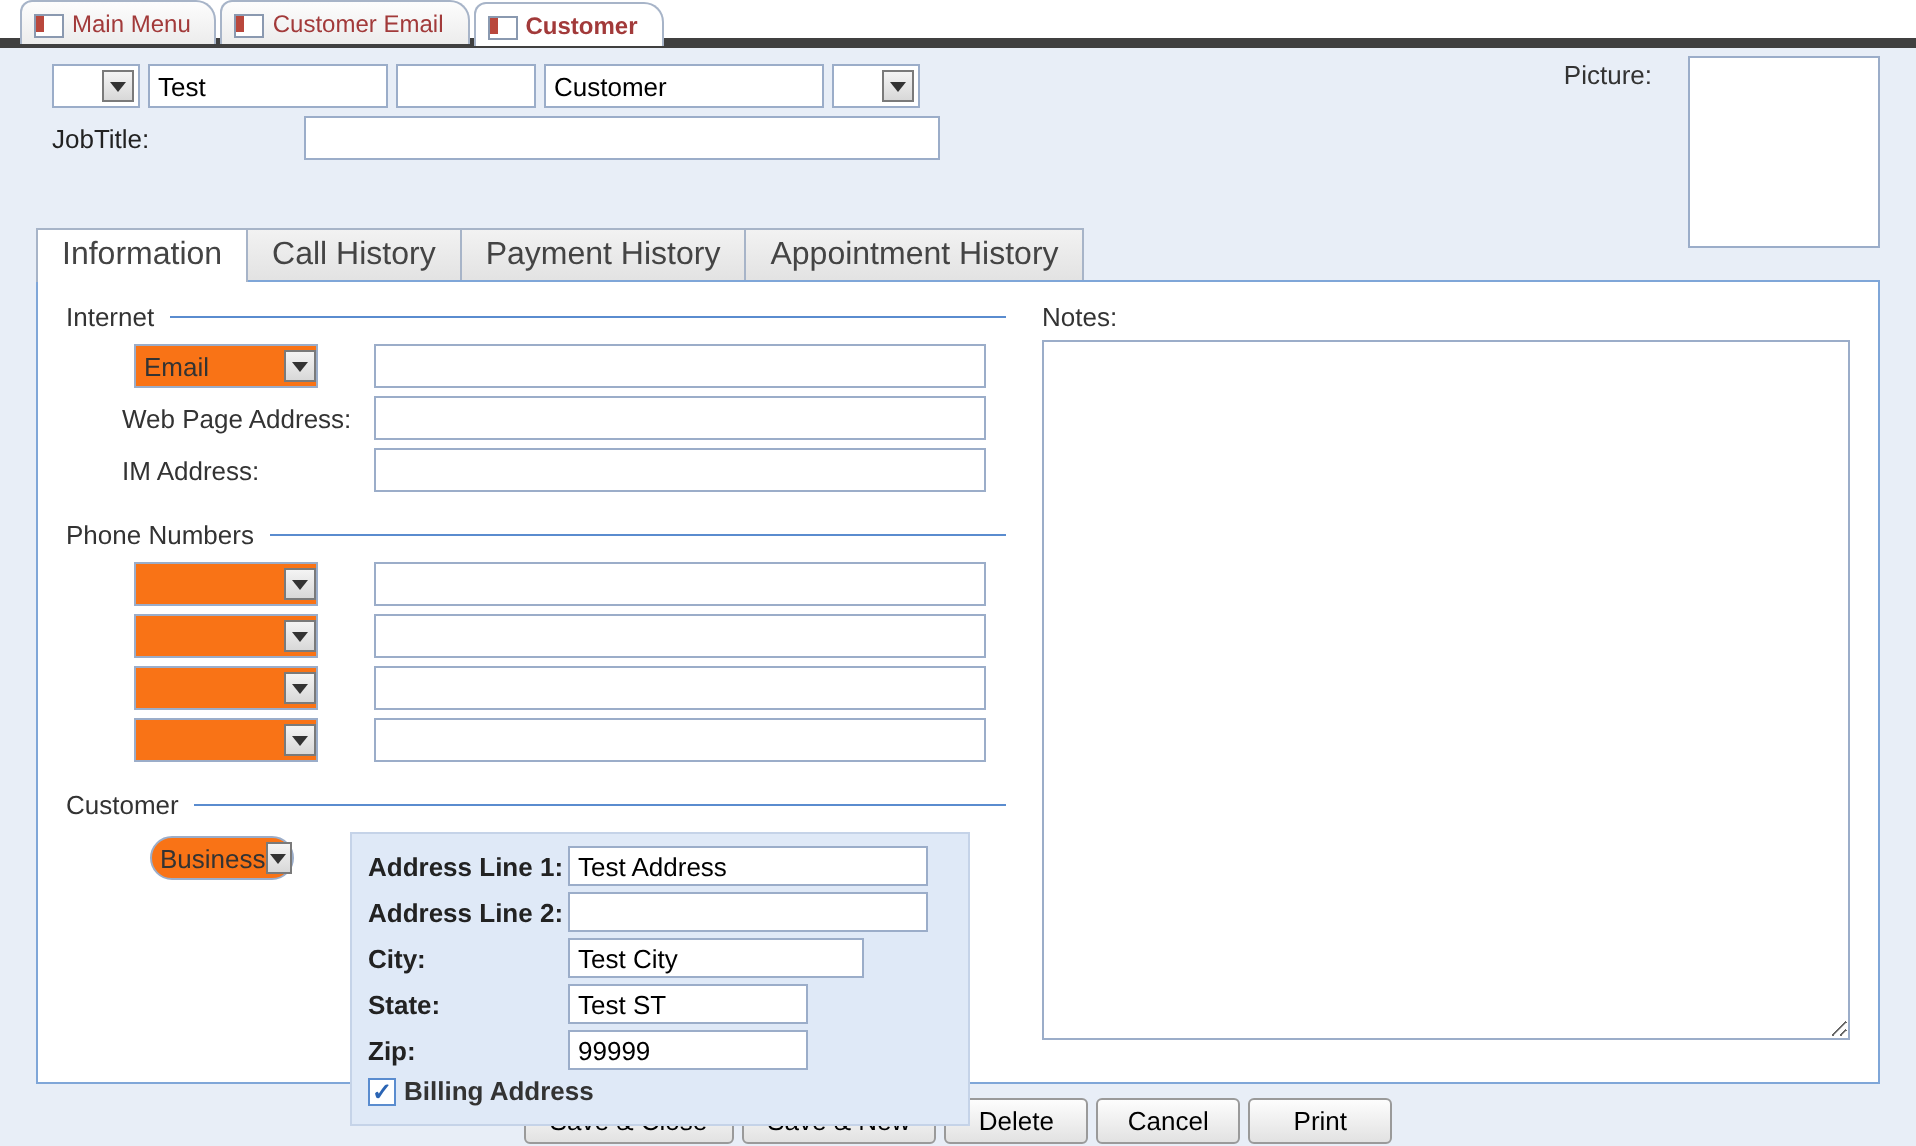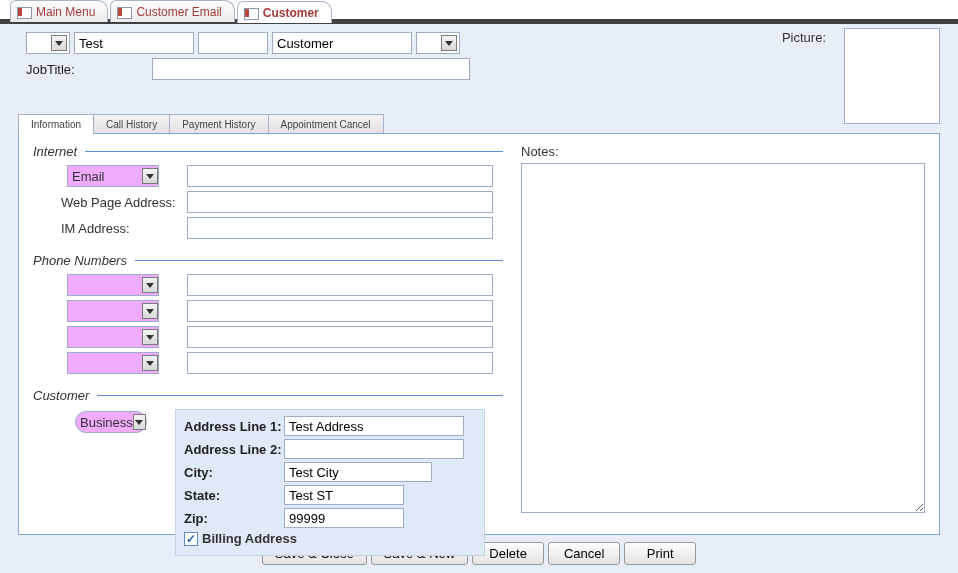--- a/index.html
+++ b/index.html
@@ -113,21 +113,21 @@
   .tabctl-tabs {
     display:flex;
   }
   .tabctl-tab {
     padding: 4px 12px;
     background: linear-gradient(#f2f2f2,#e2e2e2);
     border:1px solid #a7b4c8;
     border-bottom:none;
     color:#444;
     cursor:pointer;
-    font-size:10px;
+    font-size:16px;
     margin-right:-1px;
   }
   .tabctl-tab.active {
     background:#fff;
     position:relative;
     z-index:2;
   }
   .tabctl-page {
     border:1px solid #7fa6d8;
     background:#fff;
@@ -137,31 +137,30 @@
     gap: 18px;
     position:relative;
     top:-1px;
   }
   .left-col { flex: 0 0 470px; }
   .right-col { flex: 1; }
   .section-title {
     display:flex; align-items:center;
     color:#333;
     margin-bottom:6px;
-    font-style:italic;
   }
   .section-title .line {
     flex:1; height:1px; background:#5a8ccf; margin-left:8px;
   }
   .internet-row, .phone-row, .addr-row {
     display:flex; align-items:center; margin-bottom:4px;
   }
   .lbl-col { width: 130px; text-align:left; padding-right:4px; }
   .sel {
-    height:22px; border:1px solid #9badc9; background:#f0abfc;
+    height:22px; border:1px solid #9badc9; background:#f97316;
     display:flex; align-items:center; justify-content:space-between;
     padding-left:4px; cursor:pointer;
   }
   .notes-label { margin-bottom:4px; }
   .notes-box {
     width: 100%; height: 350px;
     border:1px solid #9badc9; background:#fff;
   }
   .addresses-group {
     background:#dfe9f7;
@@ -236,21 +235,21 @@
     <input class="txt" style="width: 318px;" value="">
   </div>
   <span class="picture-lbl">Picture:</span>
   <div class="picture-box"></div>
 
   <div class="tabctl">
     <div class="tabctl-tabs">
       <div class="tabctl-tab active">Information</div>
       <div class="tabctl-tab">Call History</div>
       <div class="tabctl-tab">Payment History</div>
-      <div class="tabctl-tab">Appointment Cancel</div>
+      <div class="tabctl-tab">Appointment History</div>
     </div>
     <div class="tabctl-page">
 
       <div class="left-col">
 
         <div class="section-title">
           <span>Internet</span>
           <span class="line"></span>
         </div>
         <div class="internet-row">

